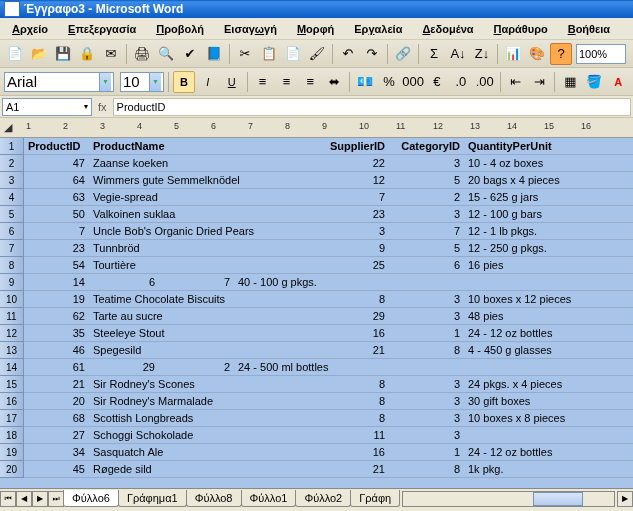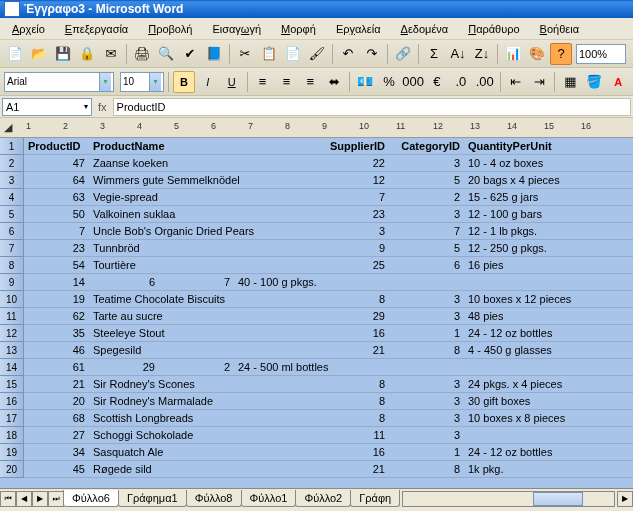--- a/index.html
+++ b/index.html
@@ -1,27 +1,27 @@
 <!DOCTYPE html>
 <html><head>
 <meta charset="utf-8">
 <style>
 * { margin: 0; padding: 0; box-sizing: border-box; font-family: Tahoma, Arial, sans-serif; font-size: 11px; }
 body { background: #ece9d8; overflow: hidden; width: 633px; height: 511px; }
 .titlebar { background: linear-gradient(to bottom, #0a5bc4, #3c8ce8 10%, #0a5bc4); height: 18px; display: flex; align-items: center; padding: 0 4px; color: white; font-weight: bold; }
 .titlebar .icon { width: 16px; height: 16px; background: #fff; margin-right: 4px; border: 1px solid #36c; display:inline-block;}
 .titlebar .title { font-size: 12px; }
-.menubar { background: #eae6d8; height: 22px; display: flex; align-items: center; padding: 2px 6px; gap: 8px; border-bottom: 1px solid #d0cdb8;}
+.menubar { background: #eae6d8; height: 22px; display: flex; align-items: center; padding: 2px 6px; gap: 8px; border-bottom: 1px solid #d0cdb8; font-weight: bold;}
 .menubar span { padding: 2px 6px; cursor: default; }
 .menubar span u { text-decoration: underline; }
 .toolbar { background: linear-gradient(to bottom, #eae6d8, #dcd7c3); height: 28px; display: flex; align-items: center; padding: 2px 4px; gap: 2px; border-bottom: 1px solid #c5c1ab;}
 .tbtn { width: 22px; height: 22px; display: inline-flex; align-items: center; justify-content: center; border: 1px solid transparent; border-radius: 2px; cursor: default; font-size: 13px;}
 .sep { width: 1px; height: 20px; background: #b0ac96; margin: 0 2px; }
 .dropdown { height: 20px; border: 1px solid #7f9db9; background: white; padding: 0 2px; font-size: 11px; display: inline-flex; align-items: center; }
-.dropdown input { border: none; outline: none; font-size: 10px; }
+.dropdown input { border: none; outline: none; font-size: 15px; }
 .dd-arrow { width: 14px; height: 18px; background: linear-gradient(#c9ddf6,#a7c7ef); display:inline-flex; align-items:center; justify-content:center; font-size: 8px; color:#4a6; border-left:1px solid #7f9db9;}
 .zoom { font-size: 11px; margin-left: 2px; }
 .formula-bar { background: #eae6d8; height: 22px; display: flex; align-items: center; border-bottom: 1px solid #c5c1ab; padding: 0 2px;}
 .name-box { width: 90px; height: 18px; border: 1px solid #7f9db9; background: white; padding: 0 3px; display:flex; align-items:center; justify-content:space-between;}
 .fx { margin: 12px 6px; color: #555; }
 .formula-input { flex: 1; height: 18px; border: 1px solid #c5c1ab; background: white; padding: 0 3px; display:flex; align-items:center;}
 .ruler { height: 20px; background: #e7e3d0; border-bottom: 1px solid #999; display: flex; align-items: center; padding-left: 26px; font-size: 9px; color: #333; position: relative; overflow: hidden;}
 .ruler .tlabel { position: absolute; bottom: 6px; font-size:9px;}
 .grid-area { position: relative; background: #a9c4e9; overflow: hidden; height: 350px; }
 .rownums { position: absolute; left: 0; top: 0; width: 24px; }

